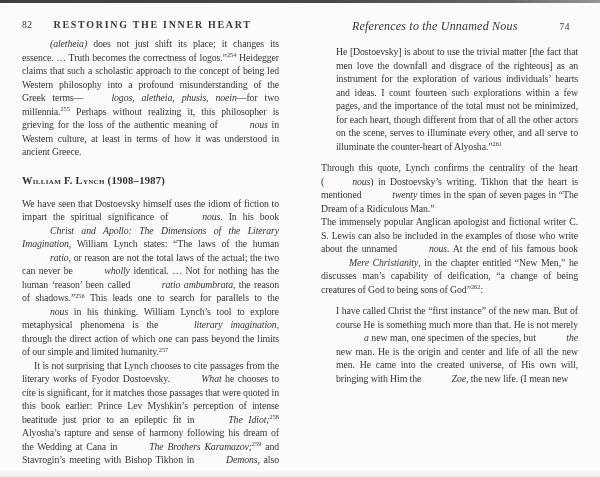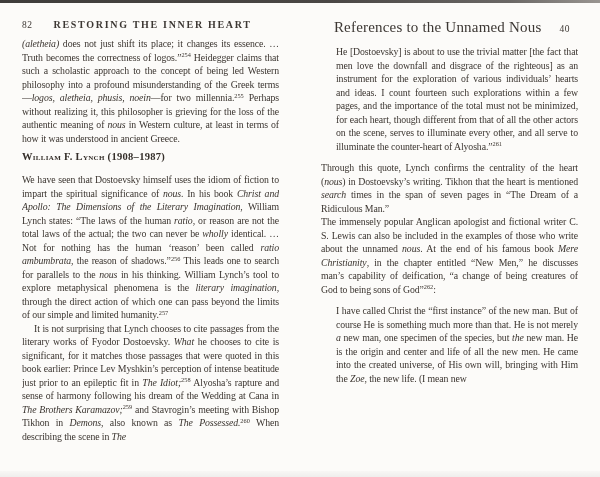--- a/index.html
+++ b/index.html
@@ -36,48 +36,48 @@
     white-space: nowrap;
   }
   .pagenum { font-size: 9.5px; letter-spacing: 0.5px; }
   .left-header .runhead {
     margin-left: 21px;
     font-size: 10px; font-weight: bold;
     letter-spacing: 1.7px;
   }
   .right-header { justify-content: flex-end; }
   .right-header .runhead {
-    font-size: 15px;
-    margin-right: 18px; letter-spacing: 0.2px;
+    font-style: italic; font-size: 12px;
+    margin-right: 42px; letter-spacing: 0.2px;
   }
 
   .body {
     position: absolute; top: 37px; left: 0; right: 0; bottom: 8px;
     overflow: hidden;
     font-size: 9.8px; line-height: 13.5px;
     letter-spacing: -0.1px;
     text-align: justify;
     color: #3a342f;
   }
   .body p { margin: 0; }
   .body p.indent { text-indent: 12px; }
   .body h3 {
-    margin: 6px 0 10px 0;
+    margin: 16px 0 10px 0;
     font-size: 10.5px; line-height: 12px;
     font-weight: bold;
     font-variant: small-caps;
     letter-spacing: 0.3px;
     text-align: left;
     color: #352f2a;
   }
   .body blockquote {
     margin: 8px 0 8px 15px;
     padding: 0;
   }
-  .body em { font-style: italic; }
+  .body em { font-style: italic; margin-left: 28px; }
   .body sup {
     font-size: 6.3px;
     line-height: 0;
     letter-spacing: 0;
     position: relative; top: -3.5px;
     vertical-align: baseline;
   }
 </style>
 </head>
 <body>
@@ -94,24 +94,24 @@
         <p><em>(aletheia)</em><span> does not just shift its place; it changes its essence. … Truth becomes the correctness of logos.”</span><sup>254</sup><span> Heidegger claims that such a scholastic approach to the concept of being led Western philosophy into a profound misunderstanding of the Greek terms—</span><em>logos, aletheia, phusis, noein</em><span>—for two millennia.</span><sup>255</sup><span> Perhaps without realizing it, this philosopher is grieving for the loss of the authentic meaning of </span><em>nous</em><span> in Western culture, at least in terms of how it was understood in ancient Greece.</span></p>
         <h3><span>William F. Lynch (1908–1987)</span></h3>
         <p><span>We have seen that Dostoevsky himself uses the idiom of fiction to impart the spiritual significance of </span><em>nous</em><span>. In his book </span><em>Christ and Apollo: The Dimensions of the Literary Imagination</em><span>, William Lynch states: “The laws of the human </span><em>ratio</em><span>, or reason are not the total laws of the actual; the two can never be </span><em>wholly</em><span> identical. … Not for nothing has the human ‘reason’ been called </span><em>ratio ambumbrata</em><span>, the reason of shadows.”</span><sup>256</sup><span> This leads one to search for parallels to the </span><em>nous</em><span> in his thinking. William Lynch’s tool to explore metaphysical phenomena is the </span><em>literary imagination</em><span>, through the direct action of which one can pass beyond the limits of our simple and limited humanity.</span><sup>257</sup></p>
         <p class="indent"><span>It is not surprising that Lynch chooses to cite passages from the literary works of Fyodor Dostoevsky. </span><em>What</em><span> he chooses to cite is significant, for it matches those passages that were quoted in this book earlier: Prince Lev Myshkin’s perception of intense beatitude just prior to an epileptic fit in </span><em>The Idiot;</em><sup>258</sup><span> Alyosha’s rapture and sense of harmony following his dream of the Wedding at Cana in </span><em>The Brothers Karamazov;</em><sup>259</sup><span> and Stavrogin’s meeting with Bishop Tikhon in </span><em>Demons</em><span>, also known as </span><em>The Possessed.</em><sup>260</sup><span> When describing the scene in </span><em>The</em></p>
       </div>
   </div>
 
   <div class="page right">
     <div class="header right-header">
       <span class="runhead">References to the Unnamed Nous</span>
-      <span class="pagenum">40</span>
+      <span class="pagenum">74</span>
     </div>
     <div class="body">
         <blockquote><span>He [Dostoevsky] is about to use the trivial matter [the fact that men love the downfall and disgrace of the righteous] as an instrument for the exploration of various individuals’ hearts and ideas. I count fourteen such explorations within a few pages, and the importance of the total must not be minimized, for each heart, though different from that of all the other actors on the scene, serves to illuminate every other, and all serve to illuminate the counter-heart of Alyosha.”</span><sup>261</sup></blockquote>
-        <p><span>Through this quote, Lynch confirms the centrality of the heart (</span><em>nous</em><span>) in Dostoevsky’s writing. Tikhon that the heart is mentioned </span><em>search</em><span> times in the span of seven pages in “The Dream of a Ridiculous Man.”</span></p>
+        <p><span>Through this quote, Lynch confirms the centrality of the heart (</span><em>nous</em><span>) in Dostoevsky’s writing. Tikhon that the heart is mentioned </span><em>twenty</em><span> times in the span of seven pages in “The Dream of a Ridiculous Man.”</span></p>
         <p><span>The immensely popular Anglican apologist and fictional writer C. S. Lewis can also be included in the examples of those who write about the unnamed </span><em>nous</em><span>. At the end of his famous book </span><em>Mere Christianity</em><span>, in the chapter entitled “New Men,” he discusses man’s capability of deification, “a change of being creatures of God to being sons of God”</span><sup>262</sup><span>:</span></p>
         <blockquote><span>I have called Christ the “first instance” of the new man. But of course He is something much more than that. He is not merely </span><em>a</em><span> new man, one specimen of the species, but </span><em>the</em><span> new man. He is the origin and center and life of all the new men. He came into the created universe, of His own will, bringing with Him the </span><em>Zoe</em><span>, the new life. (I mean new</span></blockquote>
       </div>
   </div>
 
   <div class="bottom-edge"></div>
 </div>
 
 </body></html>

